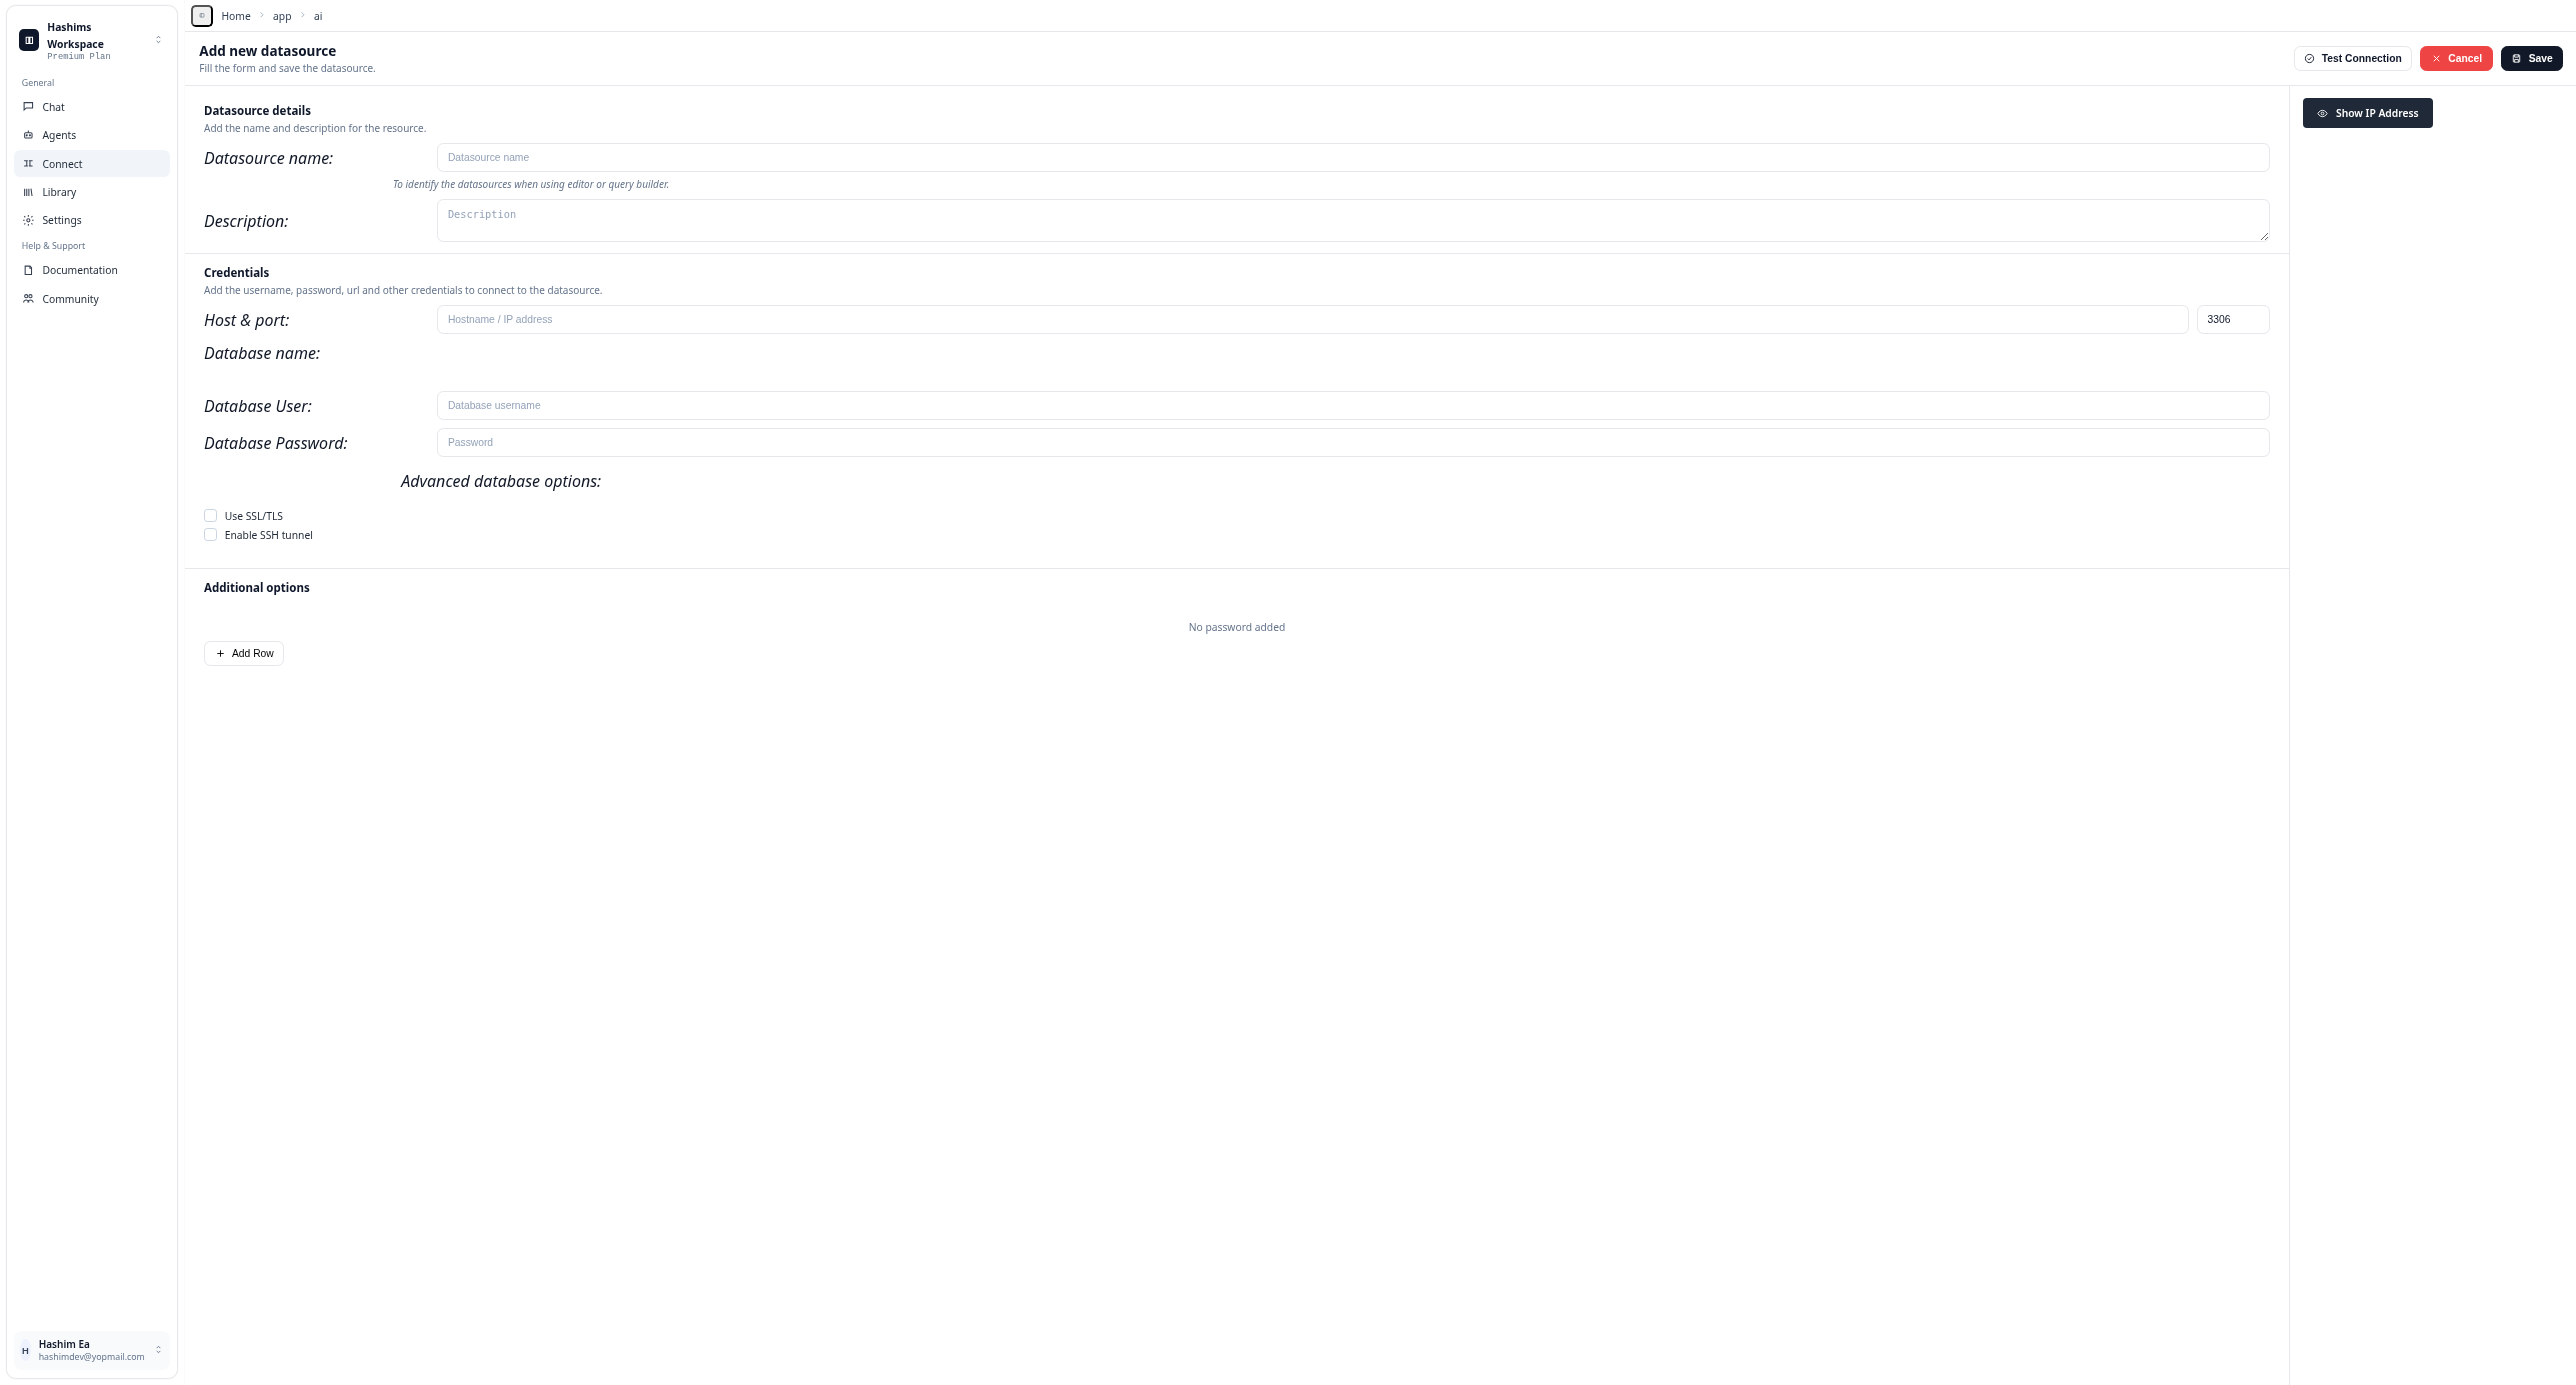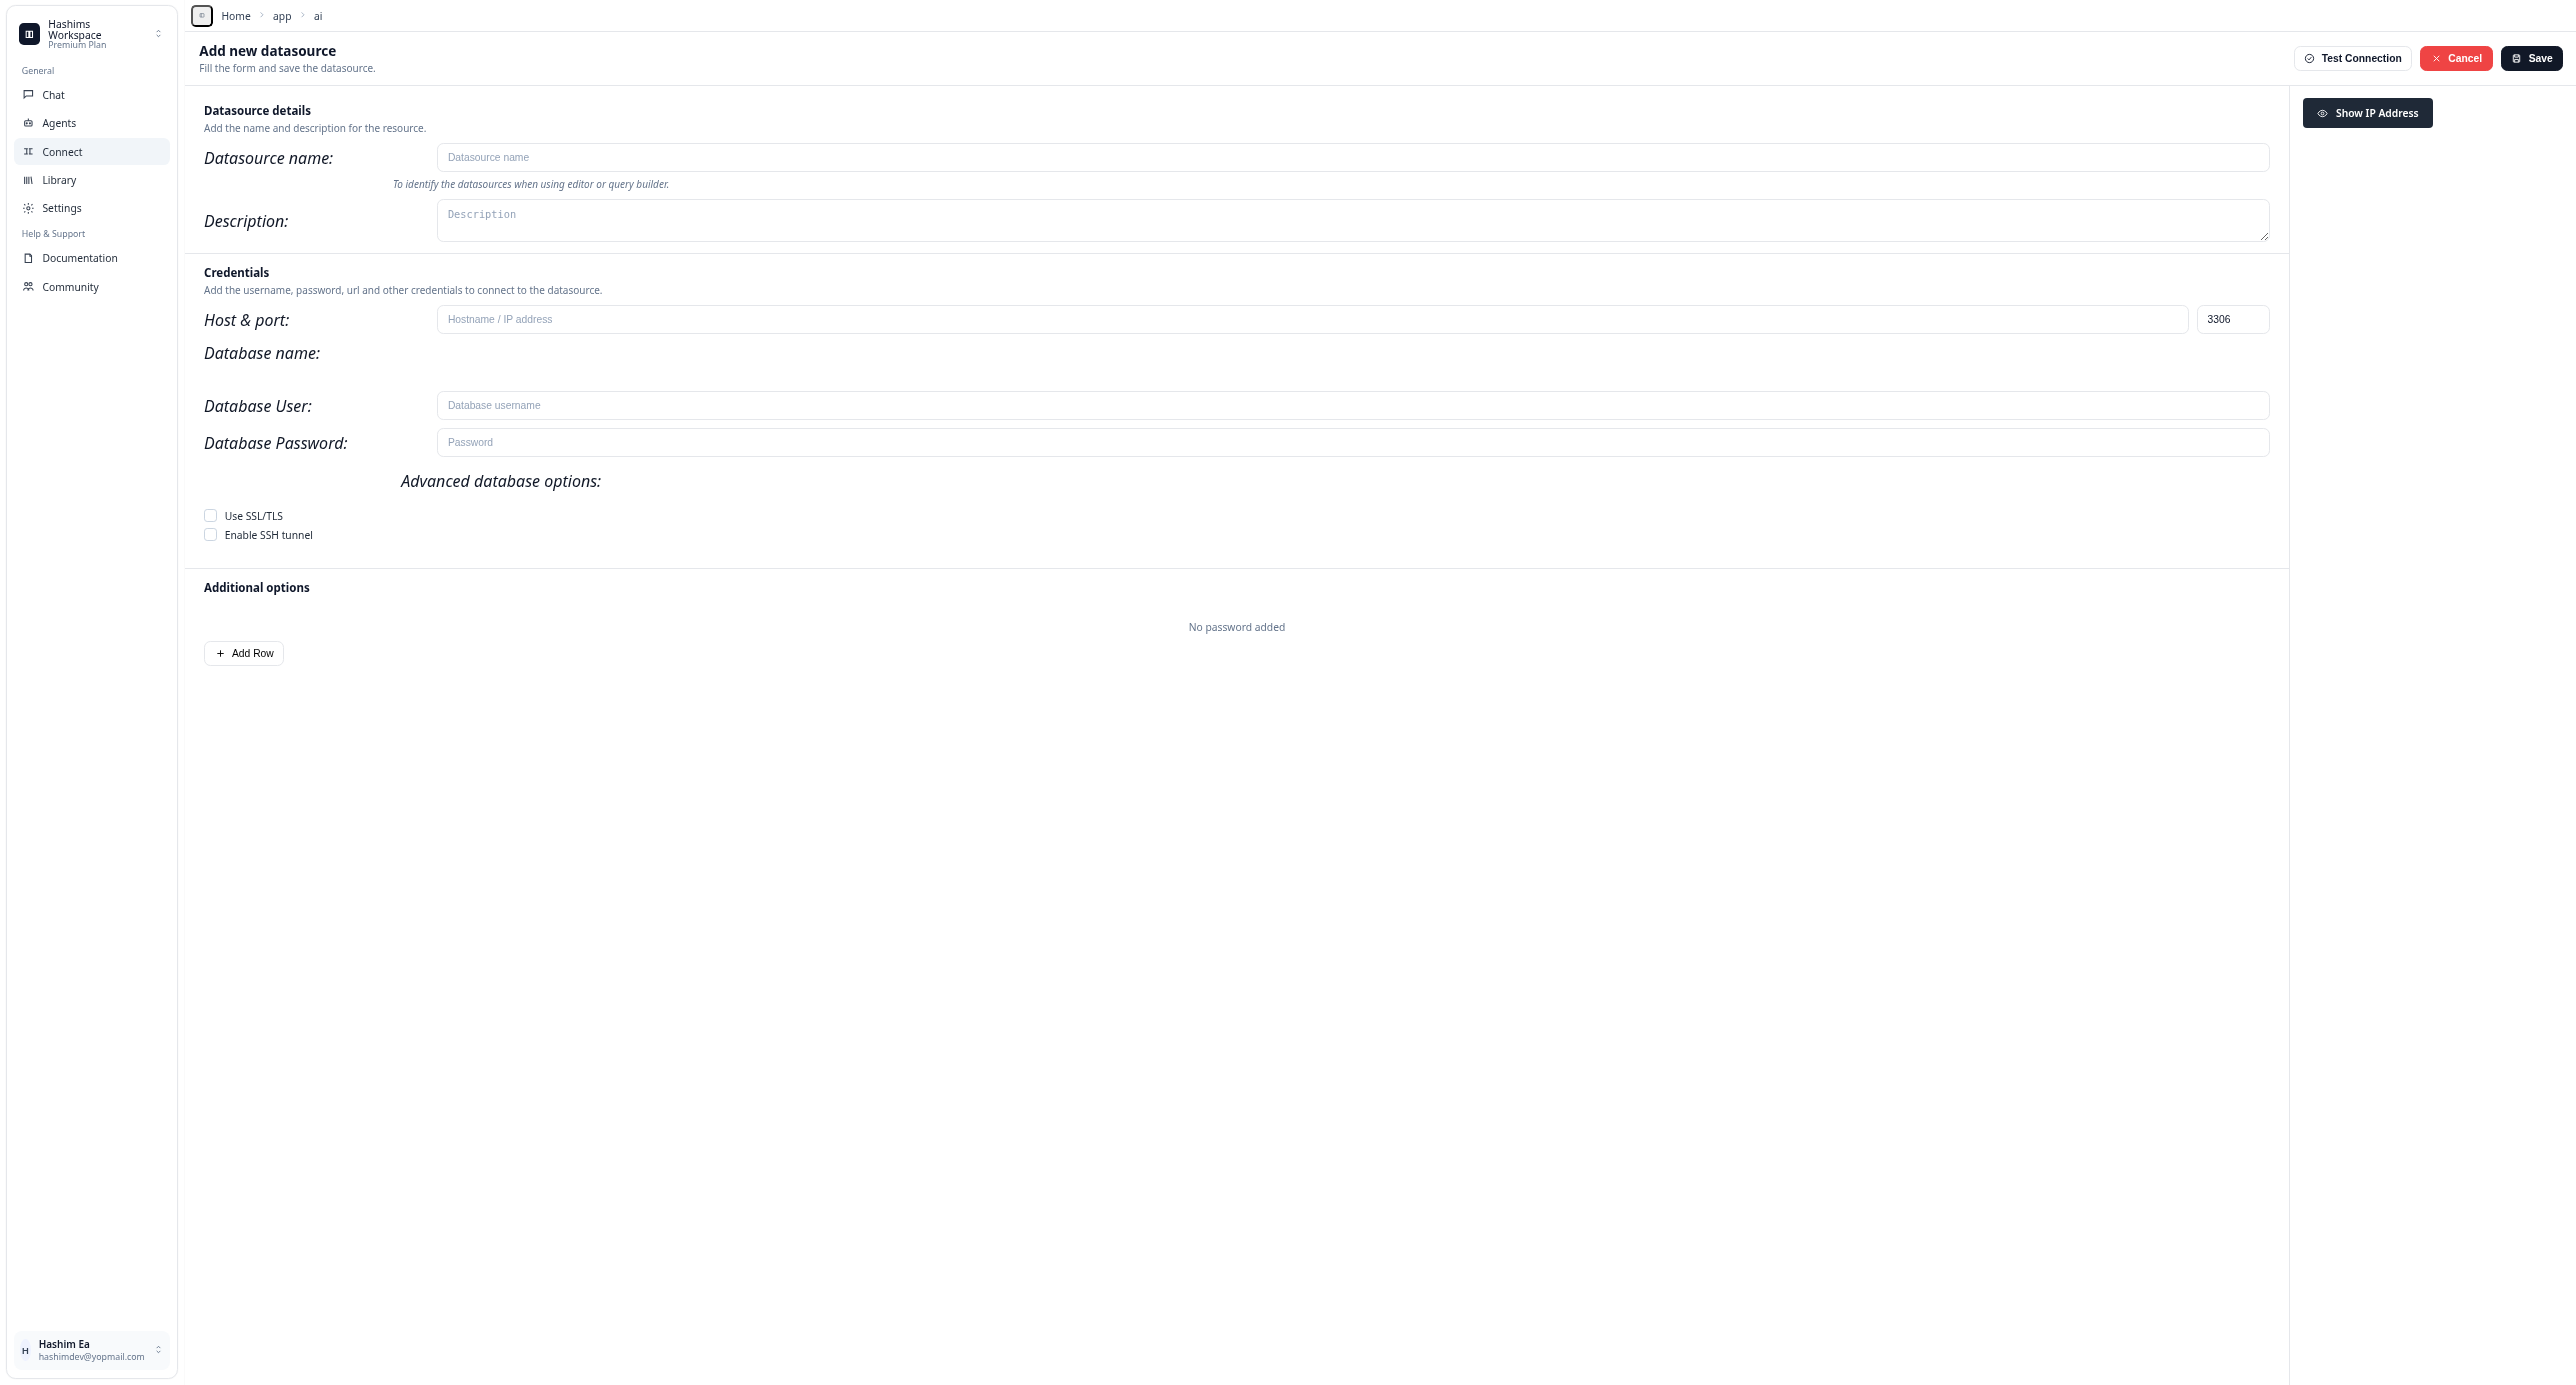--- a/index.html
+++ b/index.html
@@ -54,24 +54,24 @@
     padding: 6.4px 6.4px 8px 4.8px;
   }
   .logo {
     width: 22px; height: 22px;
     border-radius: 4.8px;
     background: #0f172a;
     display: inline-flex;
     align-items: center; justify-content: center;
   }
   .ws-name {
-    font-weight: 400; font-size: 10.3px; line-height: 11px;
+    font-weight: 700; font-size: 10.3px; line-height: 17px;
   }
   .ws-plan {
-    font-size: 8.8px; color: var(--muted); line-height: 9.6px;
+    font-size: 8.8px; color: var(--muted); line-height: 9.6px; font-family: Liberation Mono, monospace;
   }
   .ud-wrap { margin-left: auto; color: var(--muted); }
   .section-label {
     font-size: 8.8px; color: var(--muted);
     padding: 6.4px 8px 4.8px;
   }
   .nav {
     display: flex; flex-direction: column; gap: 1.6px;
   }
   .nav-item {

